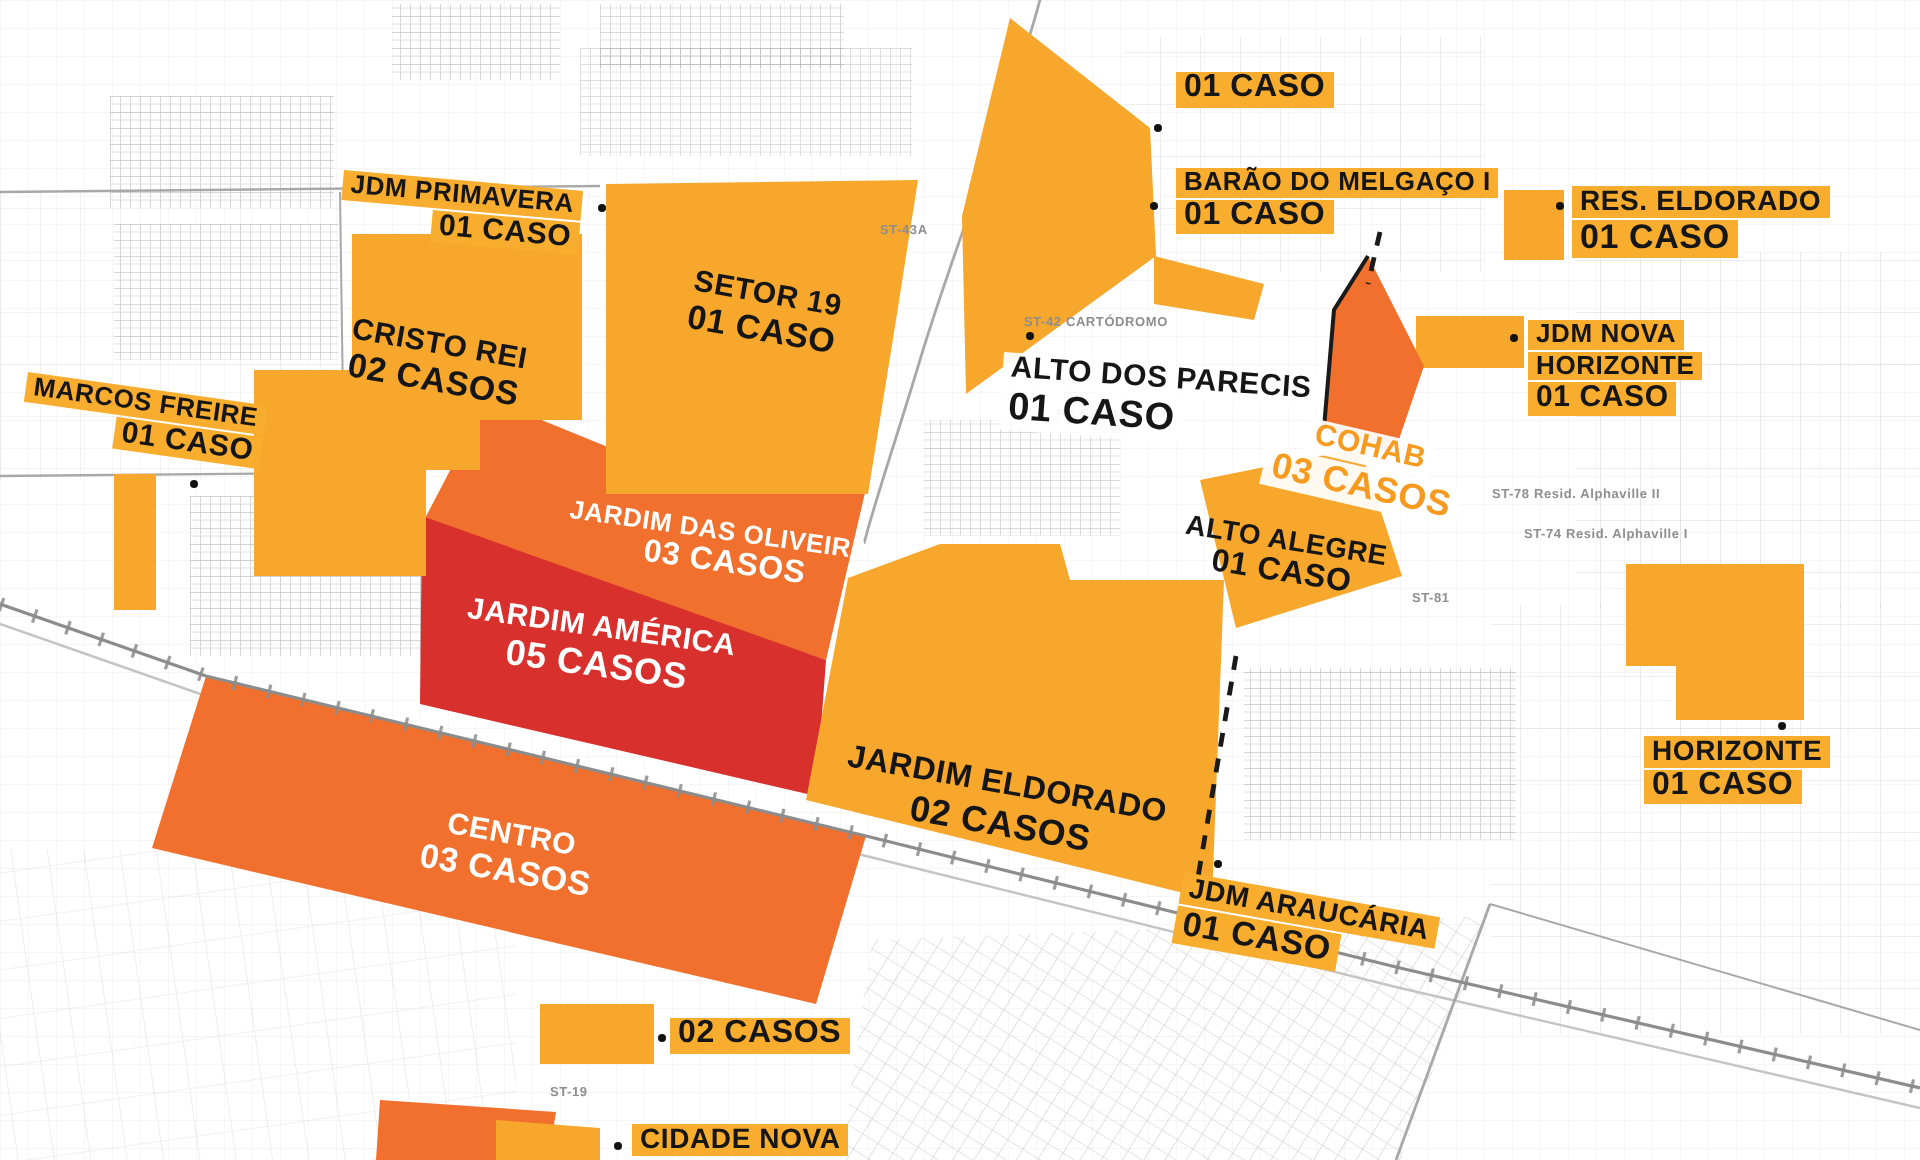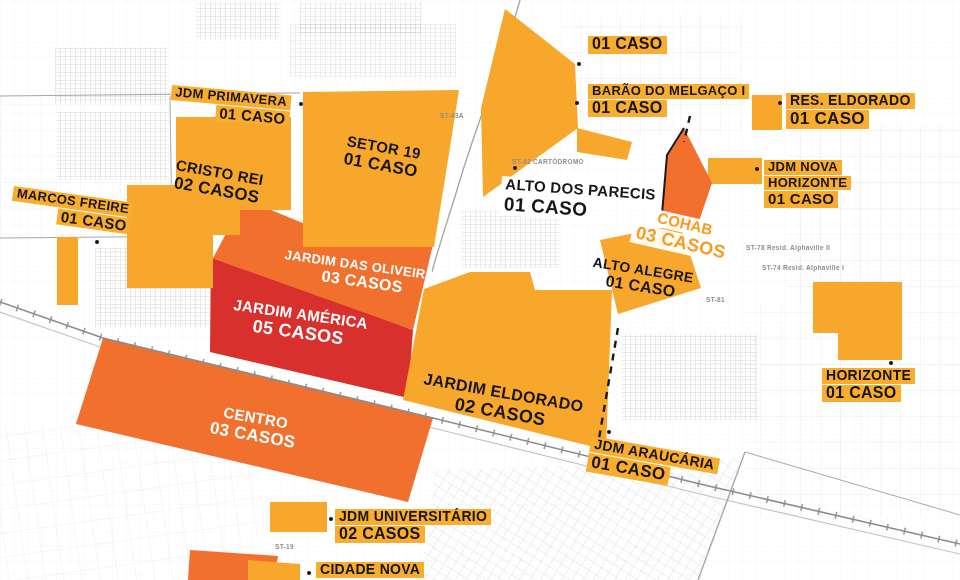--- a/index.html
+++ b/index.html
@@ -205,21 +205,20 @@
     <span class="l1" style="font-size:15px">CENTRO</span>
     <span class="l2" style="font-size:17px">03 CASOS</span>
   </div>
 
   <div class="lbl hl" style="left:592px;top:436px;transform:rotate(10deg)">
     <span class="l1" style="font-size:14px">JDM ARAUCÁRIA</span>
     <span class="l2" style="font-size:17px">01 CASO</span>
   </div>
 
   <div class="lbl hl" style="left:335px;top:509px">
-    <span class="l1" style="font-size:14px">JDM UNIVERSITÁRIO</span>
     <span class="l2">02 CASOS</span>
   </div>
 
   <div class="lbl hl" style="left:316px;top:562px">
     <span class="l1" style="font-size:14px">CIDADE NOVA</span>
   </div>
 
 </div>
 
 </body></html>

